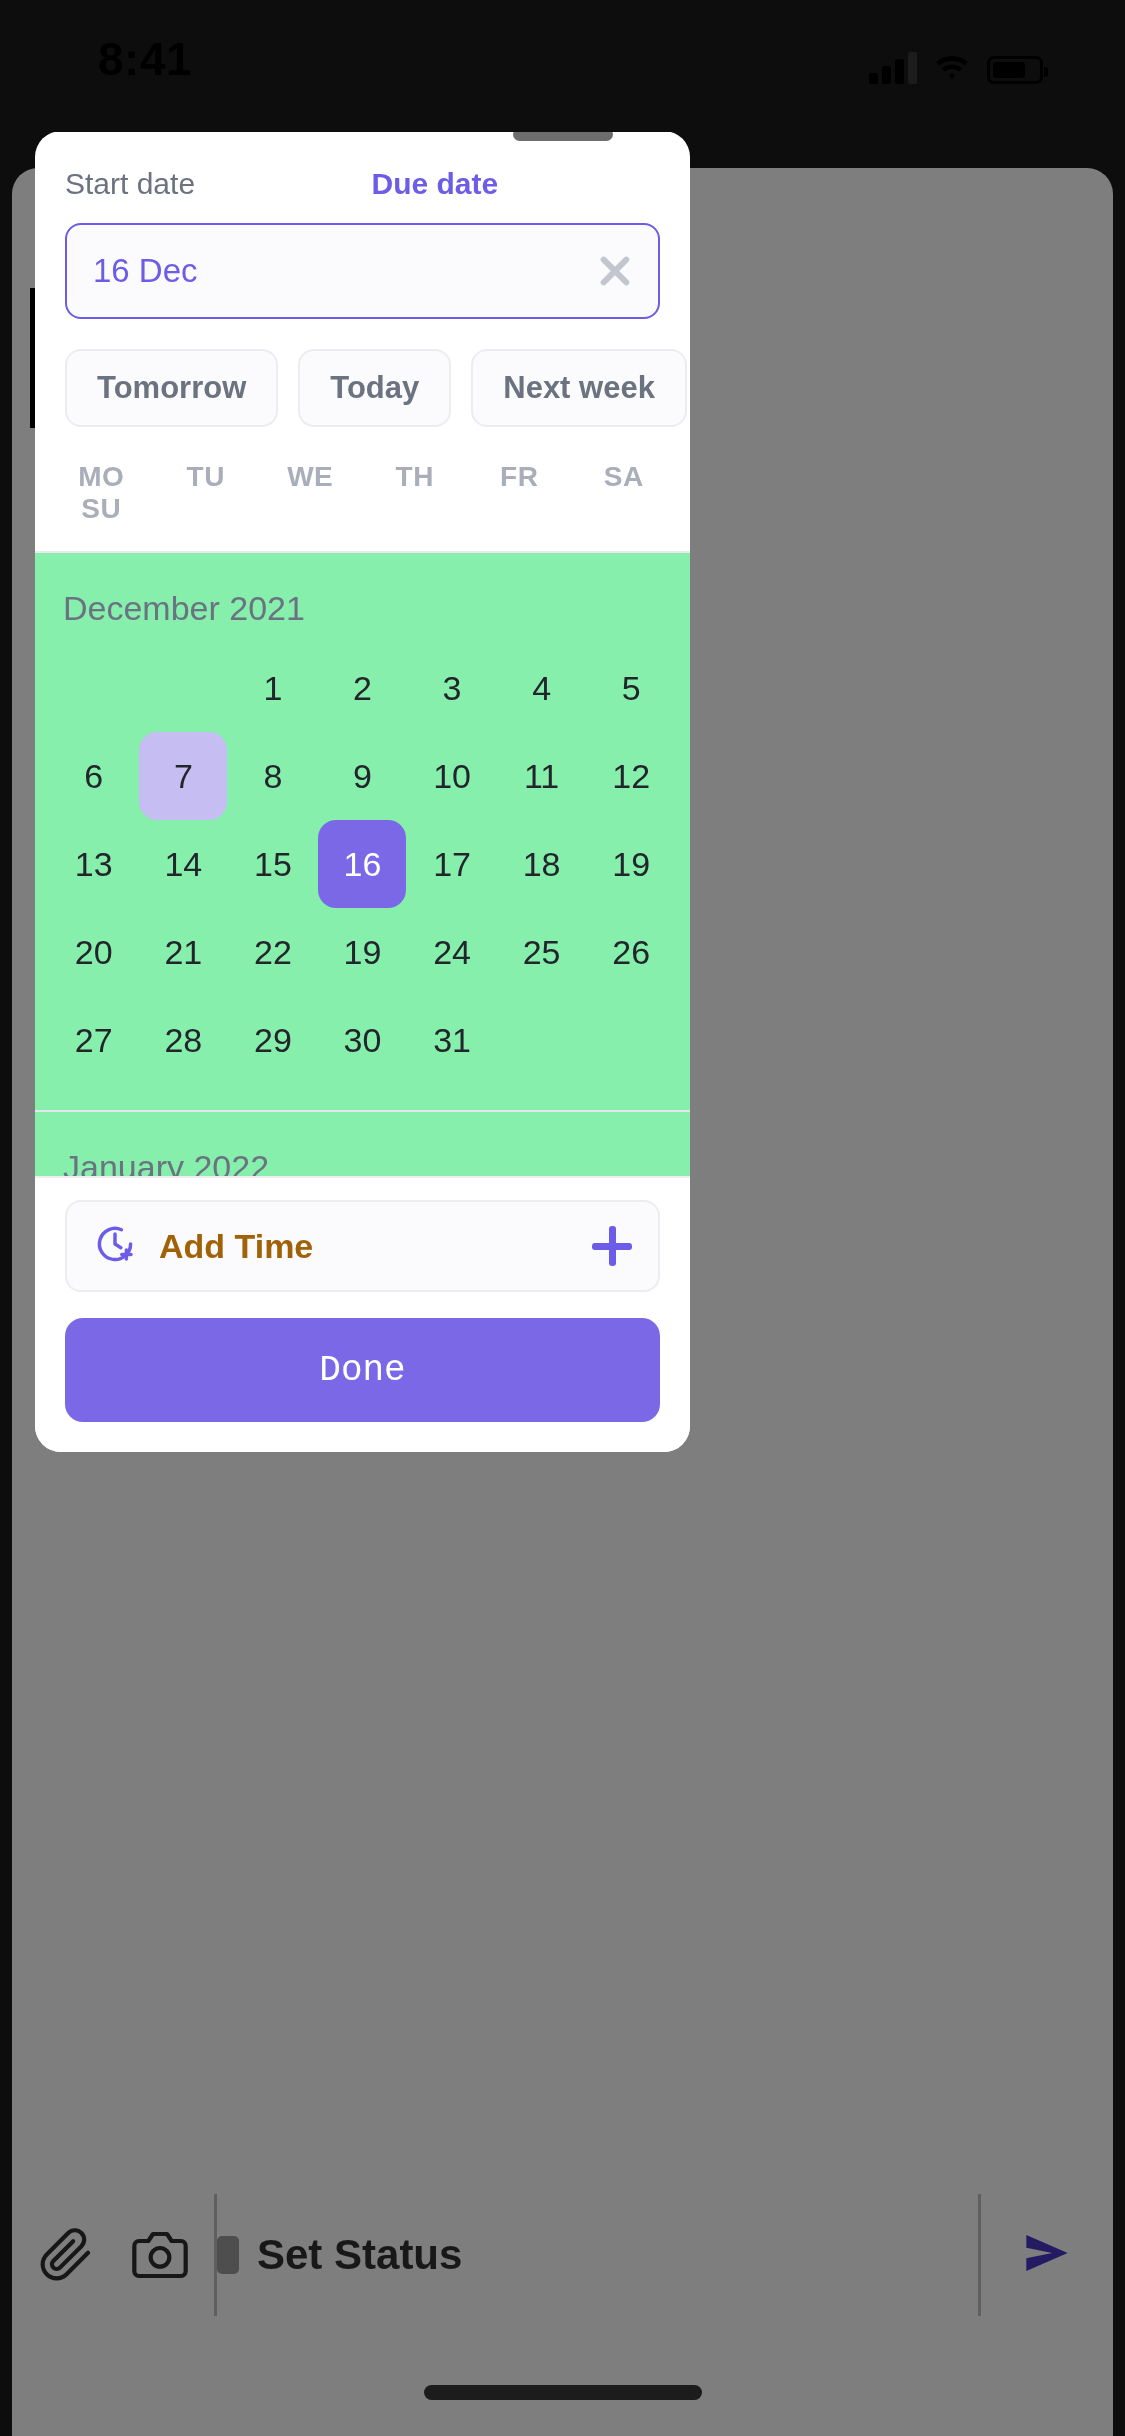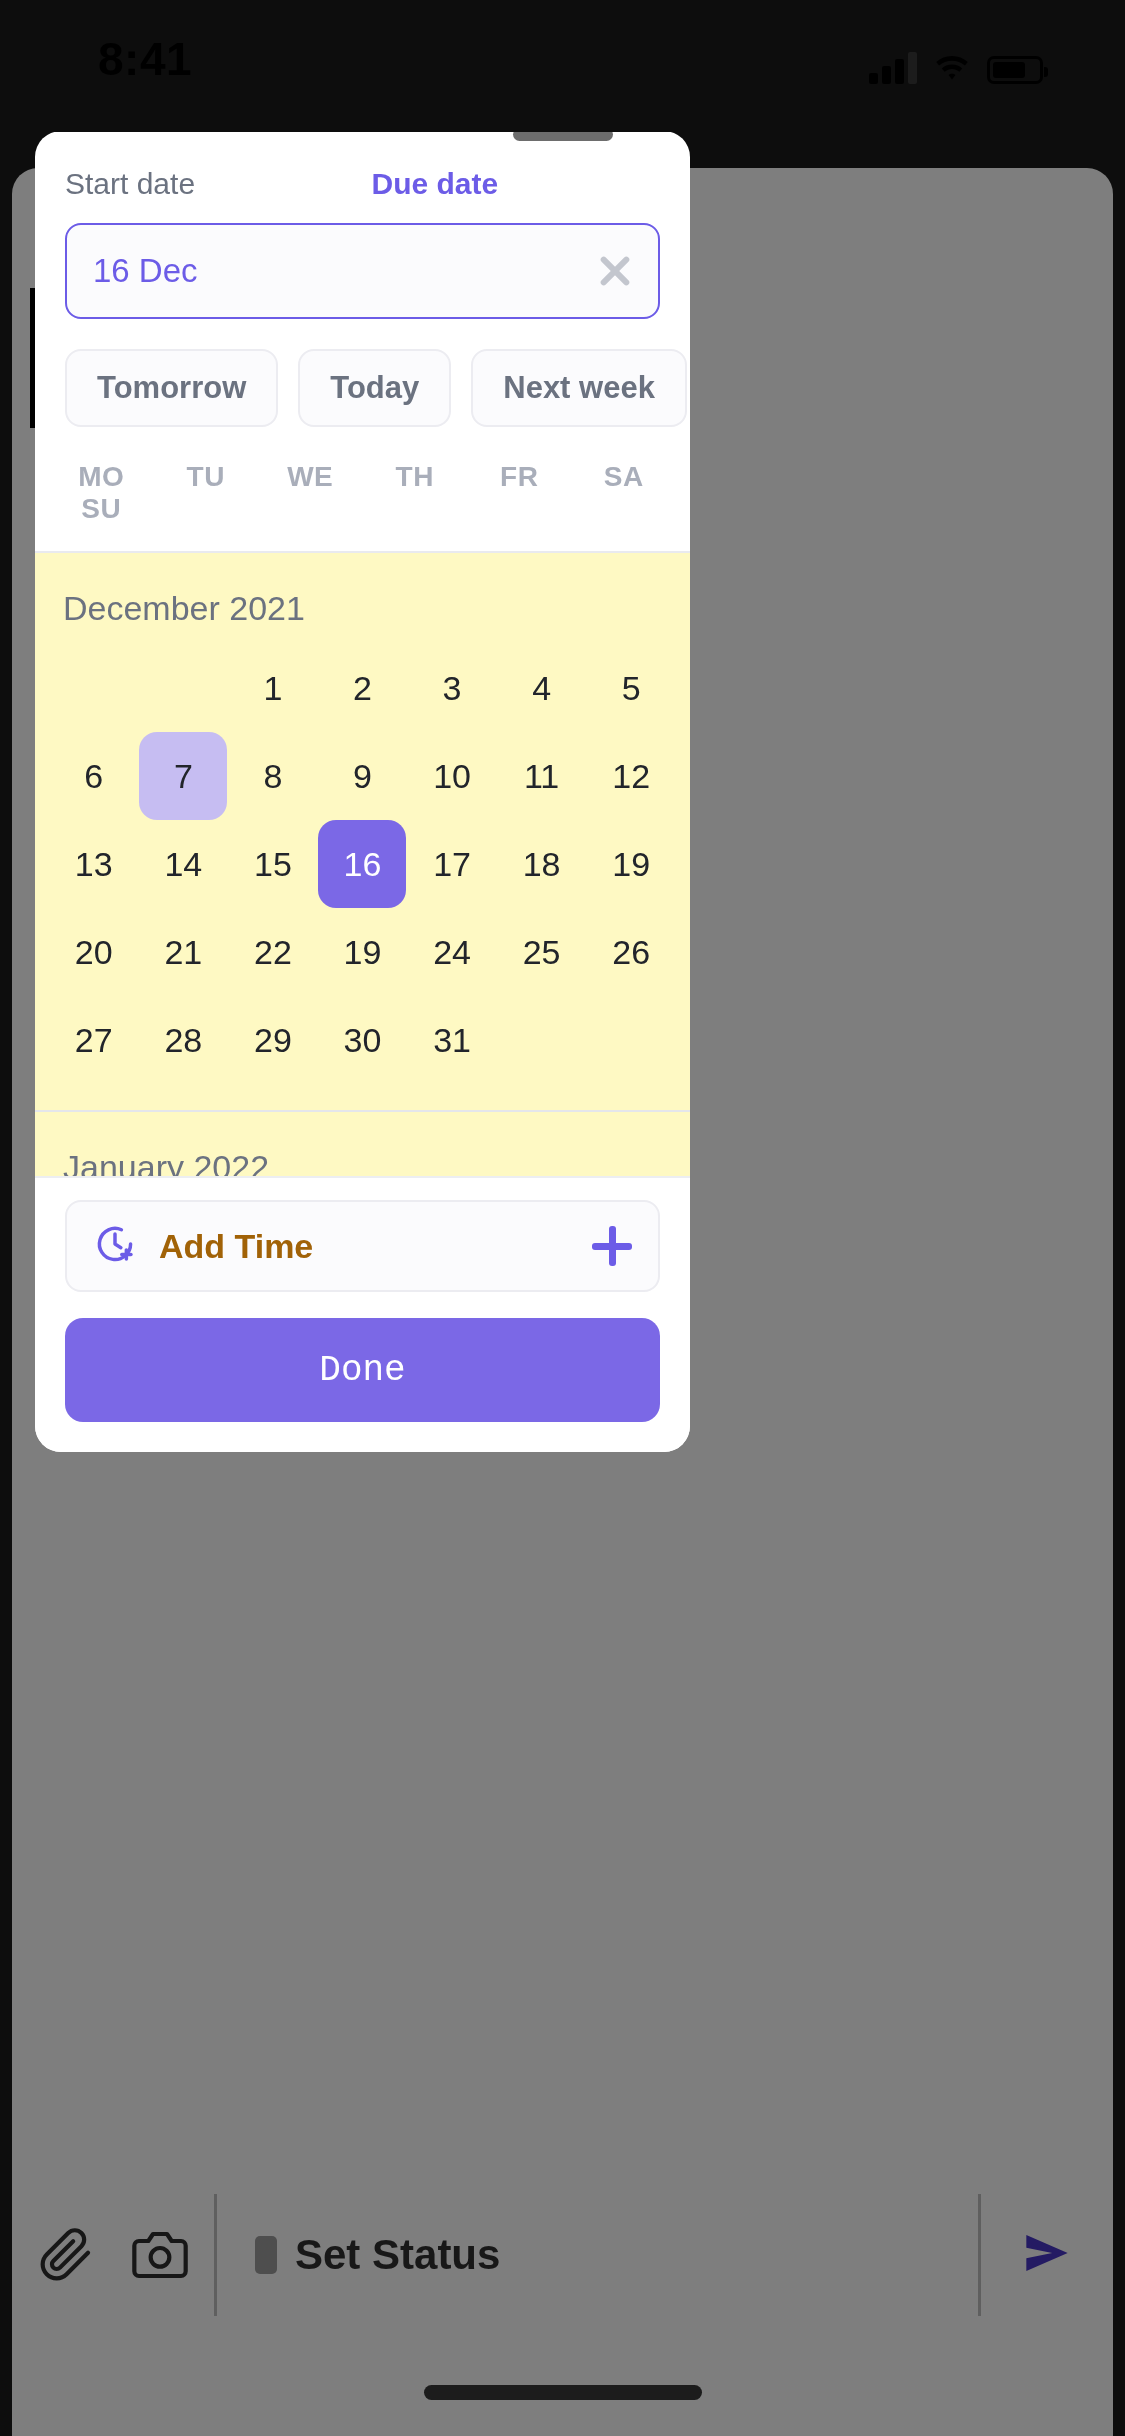--- a/index.html
+++ b/index.html
@@ -80,21 +80,21 @@
   .bg-toolbar {
     position: absolute; left: 0; bottom: 120px;
     width: 1101px; height: 122px;
     display: flex; align-items: center;
   }
   .bg-tb-icons { display: flex; align-items: center; gap: 38px; padding-left: 26px; }
   .tb-icon { width: 56px; height: 56px; color: #171717; }
   .bg-divider { width: 3px; height: 122px; background: #5f5f5f; margin-left: 26px; }
   .bg-status {
     display: flex; align-items: center; gap: 18px;
-    padding-left: 38px; flex: 1;
+    flex: 1;
   }
   .status-sq { width: 22px; height: 38px; border-radius: 5px; background: #4e4e4e; }
   .status-text { color: #181818; font-size: 42px; font-weight: 700; }
   .bg-divider2 { width: 3px; height: 122px; background: #5f5f5f; }
   .send-wrap { width: 132px; display: flex; align-items: center; justify-content: center; }
 
   .home-indicator {
     position: absolute; left: 50%; bottom: 36px; transform: translateX(-50%);
     width: 278px; height: 15px; border-radius: 8px; background: #1c1c1c;
     z-index: 30;
@@ -163,21 +163,21 @@
     display: grid; grid-template-columns: repeat(6, 1fr);
     padding: 34px 14px 26px 14px;
     border-bottom: 2px solid #e9eaef;
   }
   .weekdays div {
     text-align: center; font-size: 28px; font-weight: 700;
     color: #a9aeba; letter-spacing: 0.5px;
   }
 
   .cal-scroll {
-    flex: 1; overflow: hidden; background: #fef9c3;
+    flex: 1; overflow: hidden; background: #86efac;
     position: relative;
   }
   .month { padding: 0 14px; }
   .month-title {
     font-size: 34px; color: #6b7280; padding: 36px 14px 16px 14px;
   }
   .month-grid {
     display: grid; grid-template-columns: repeat(7, 1fr);
     row-gap: 0;
   }

